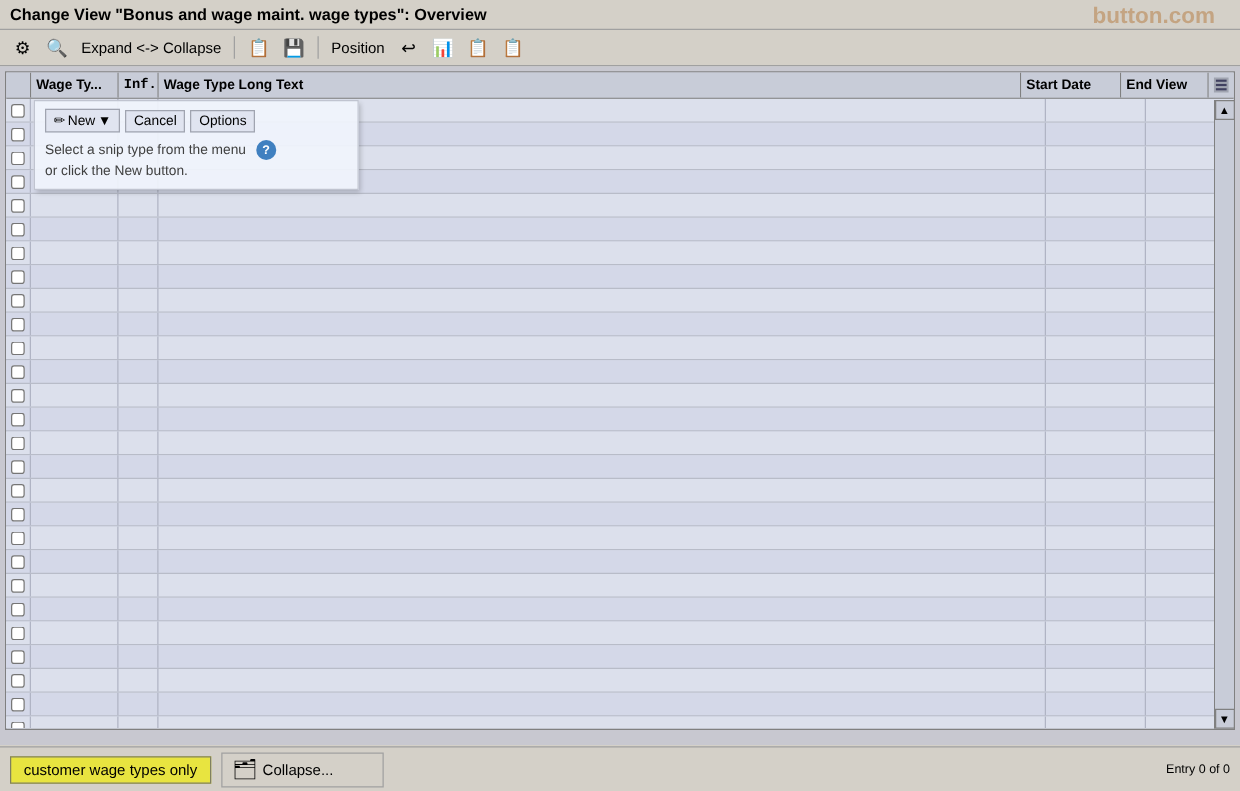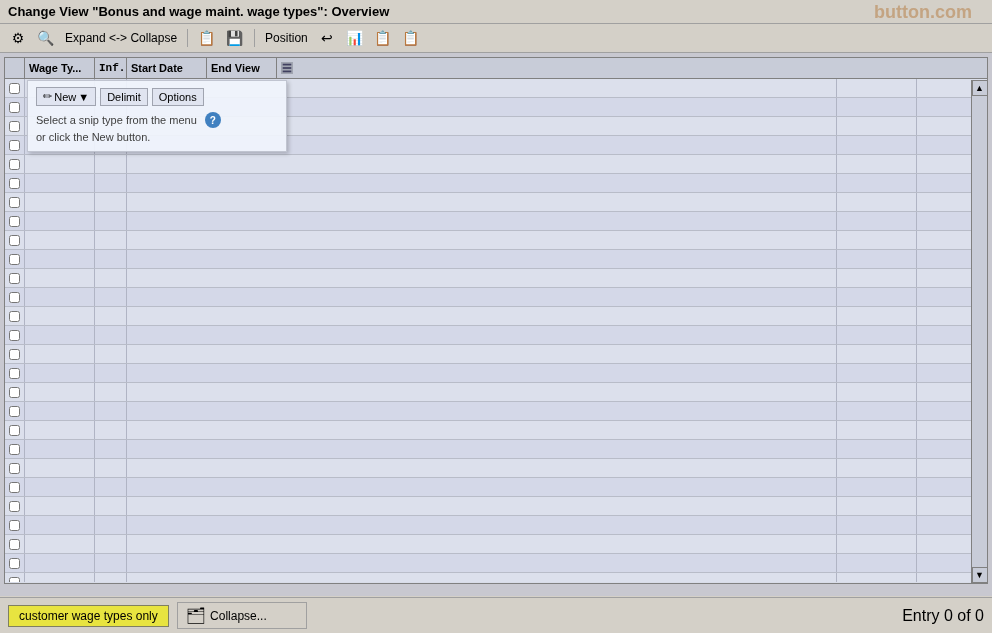--- a/index.html
+++ b/index.html
@@ -226,21 +226,21 @@
       gap: 4px;
       padding: 3px 8px;
       background: #d4d0c8;
       border: 1px solid #a0a0a0;
       font-size: 12px;
       cursor: pointer;
       min-width: 130px;
     }
     .entry-text {
       margin-left: auto;
-      font-size: 16px;
+      font-size: 10px;
     }
   </style>
 </head>
 <body>
 
 <div style="position:relative; width:992px; height:633px; overflow:hidden;">
 
   <div class="title-bar">
     <span>Change View "Bonus and wage maint. wage types": Overview</span>
   </div>
@@ -285,20 +285,23 @@
   <div class="main-content">
     <div class="table-container">
 
       <div class="table-header">
         <div class="th th-checkbox"></div>
         <div class="th th-wagety">
           <span>Wage Ty...</span>
         </div>
         <div class="th th-inf">
           <span>Inf...</span>
+        </div>
+        <div class="th th-longtext">
+          <span>Wage Type Long Text</span>
         </div>
         <div class="th th-startdate">
           <span>Start Date</span>
         </div>
         <div class="th th-enddate">
           <span>End View</span>
         </div>
         <div class="th th-icon">
           <svg width="14" height="14" viewBox="0 0 14 14">
             <rect x="0" y="0" width="14" height="14" fill="#a0a4b0"></rect>
@@ -584,21 +587,21 @@
         </div>
 
       <div class="snip-overlay">
         <div class="snip-toolbar">
           <button class="snip-btn">
             <span>✏</span>
             <span>New</span>
             <span>▼</span>
           </button>
           <button class="snip-btn">
-            <span>Delimit</span>
+            <span>Cancel</span>
           </button>
           <button class="snip-btn">
             <span>Options</span>
           </button>
         </div>
         <div style="display:flex; align-items:flex-start; gap:4px;">
           <span class="snip-text">Select a snip type from the menu<br>or click the New button.</span>
           <span class="snip-help">?</span>
         </div>
       </div>

